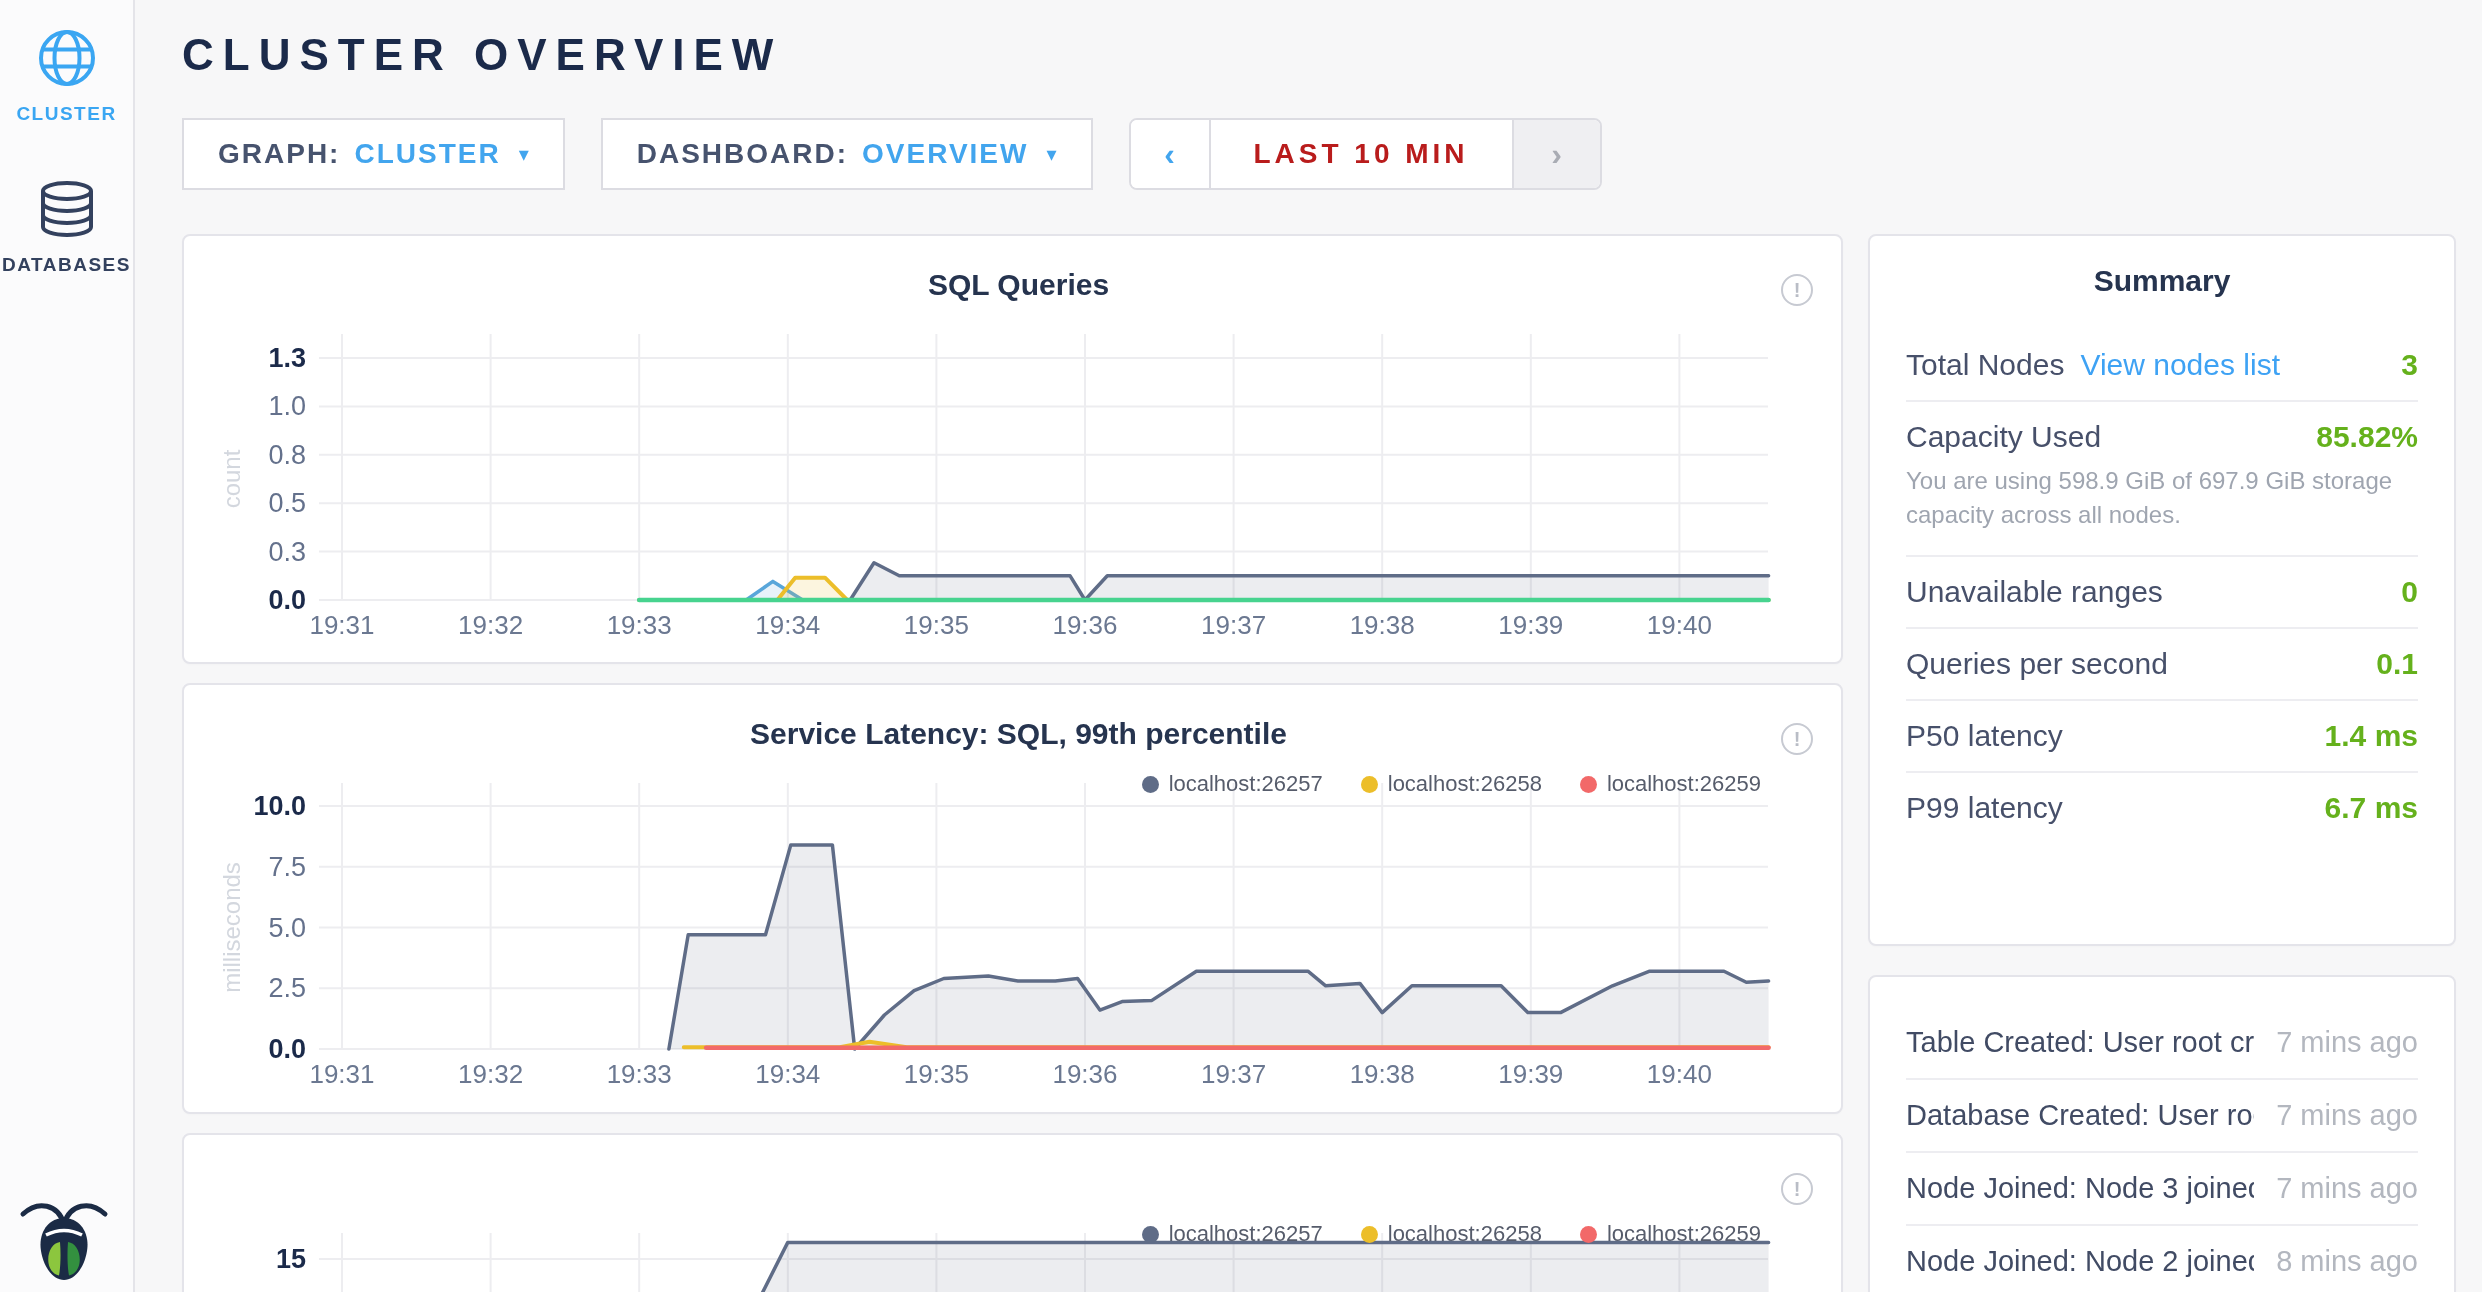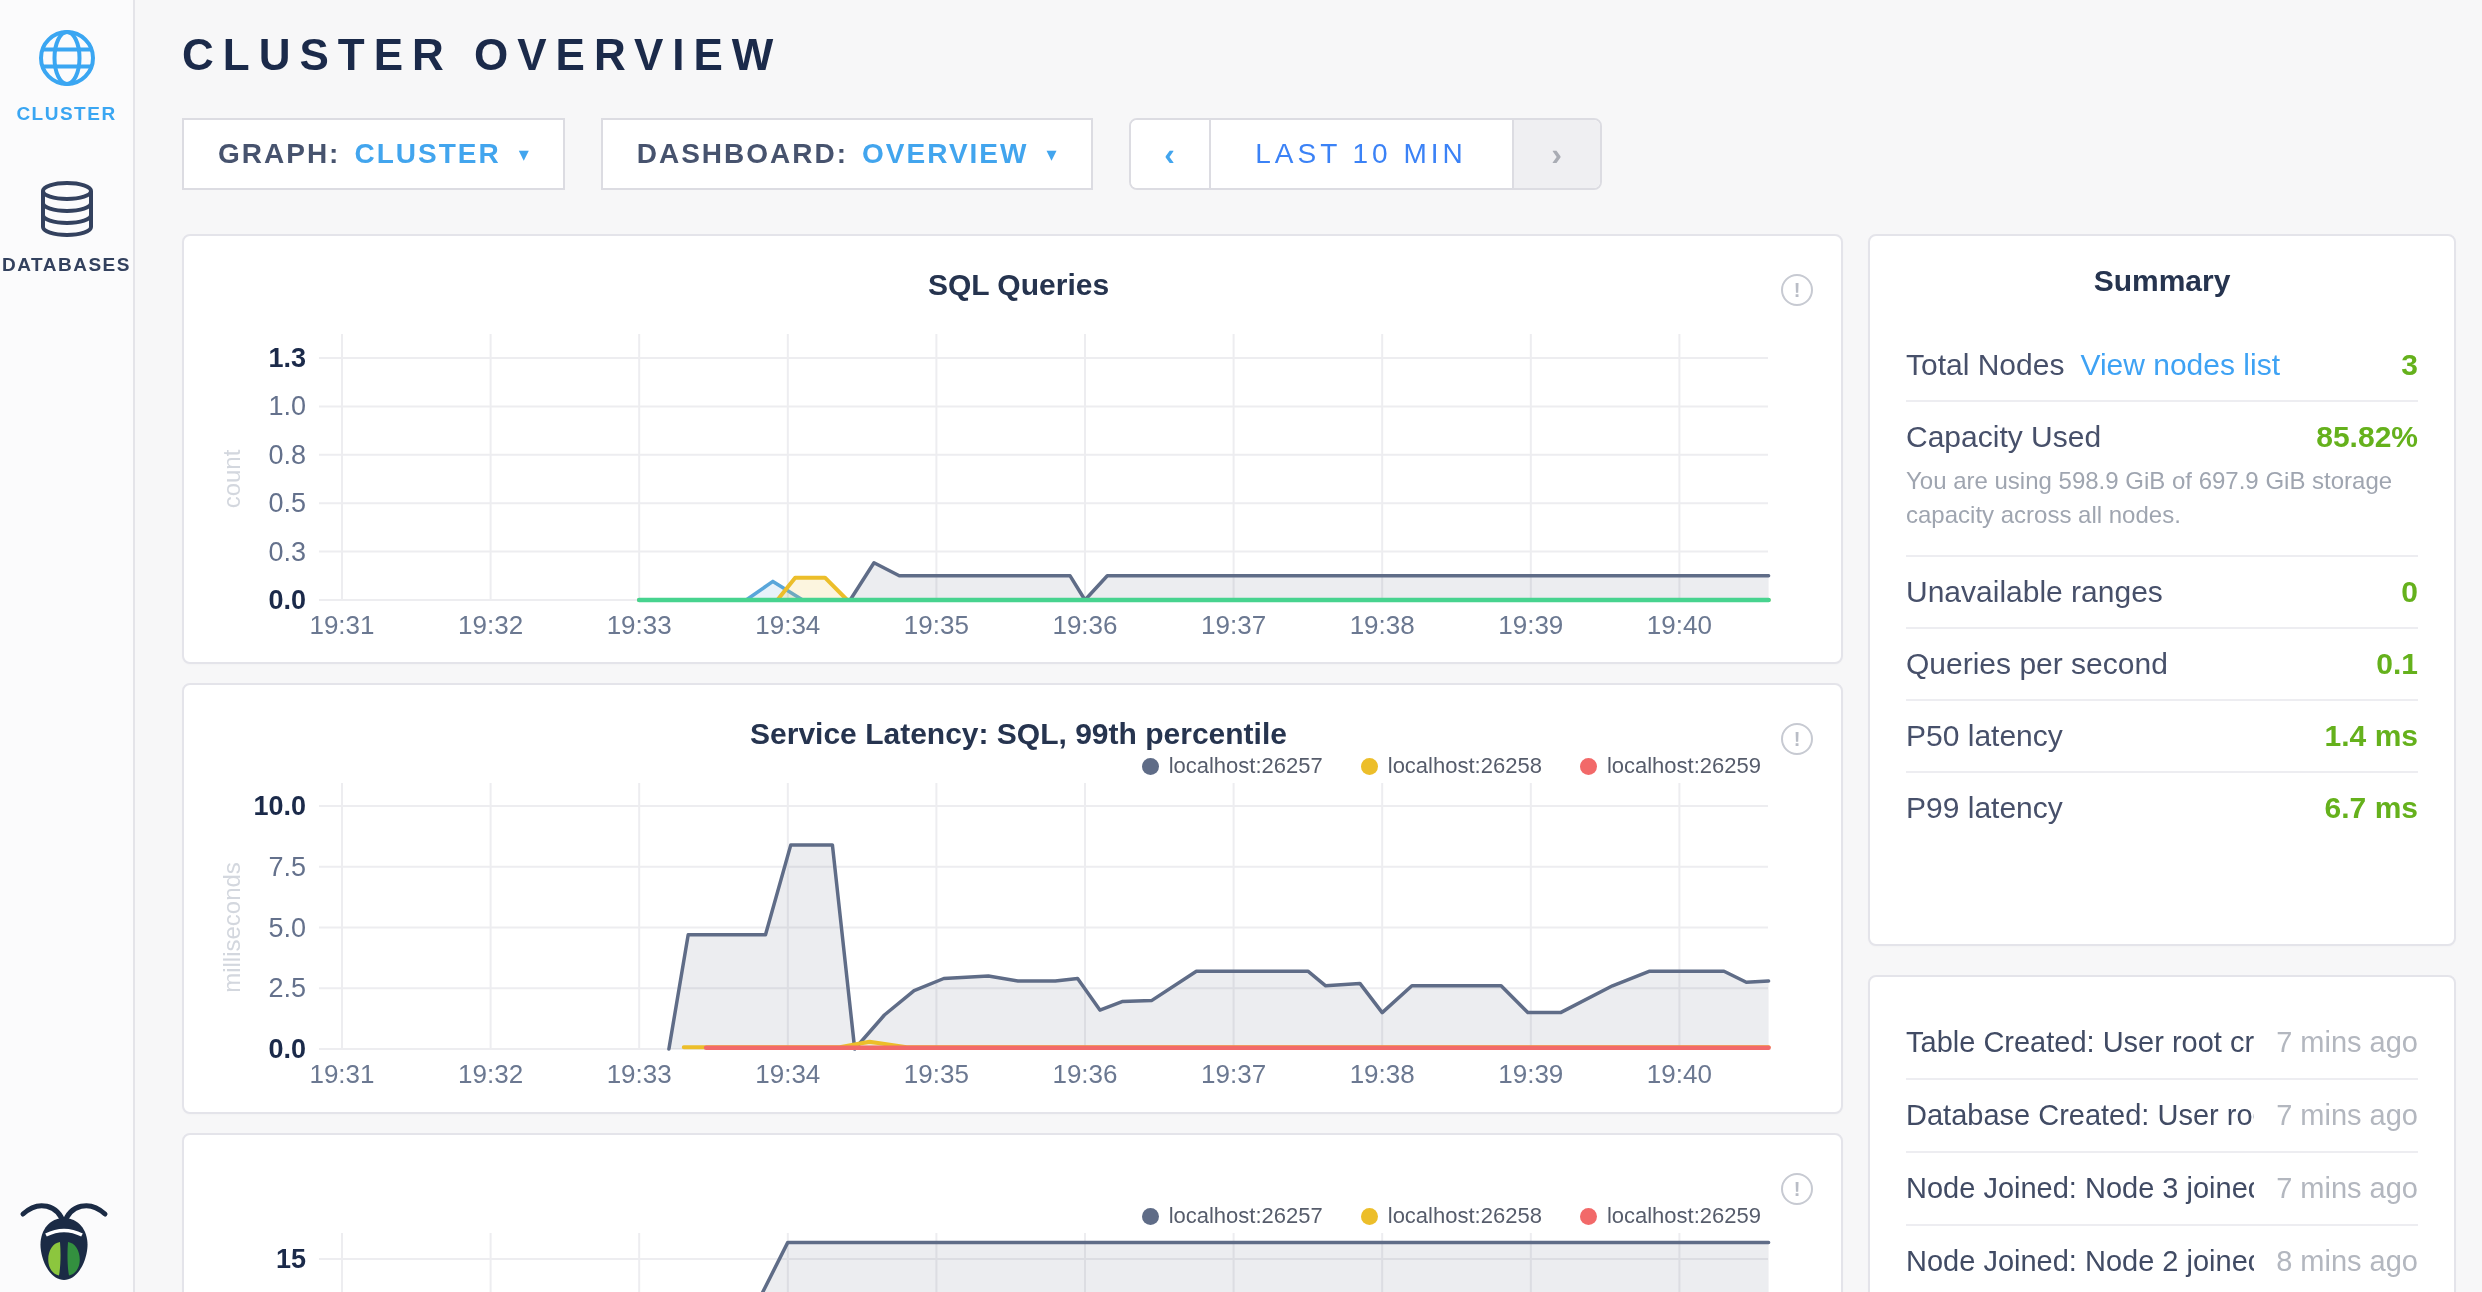--- a/index.html
+++ b/index.html
@@ -25,41 +25,41 @@
   .dropdown { display: flex; align-items: center; height: 72px; background: #fff;
               border: 2px solid #dcdce2; border-radius: 0; padding: 0 34px; cursor: pointer; }
   .dd-label { font-size: 28px; font-weight: 600; letter-spacing: 2px; color: #47536e; }
   .dd-value { font-size: 28px; font-weight: bold; letter-spacing: 2px; color: #42a5ee; margin-left: 14px; }
   .caret { font-size: 20px; color: #42a5ee; margin-left: 18px; }
 
   .timenav { display: flex; height: 72px; border: 2px solid #dcdce2; border-radius: 8px;
              overflow: hidden; background: #fff; }
   .tn-btn { display: flex; align-items: center; justify-content: center; cursor: pointer; background: #fff; }
   .tn-prev { width: 80px; border-right: 2px solid #dcdce2; color: #42a5ee; font-size: 32px; font-weight: bold; }
-  .tn-range { width: 301px; color: #3b82f6; font-size: 28px; font-weight: normal; letter-spacing: 4px; }
+  .tn-range { width: 301px; color: #b91c1c; font-size: 28px; font-weight: bold; letter-spacing: 4px; }
   .tn-next { width: 88px; border-left: 2px solid #dcdce2; background: #efeff2; color: #a9acb4;
              font-size: 32px; font-weight: bold; }
 
   .content { display: flex; margin-top: 44px; gap: 25px; }
   .charts-col { width: 1661px; display: flex; flex-direction: column; gap: 19px; }
   .right-col { width: 588px; display: flex; flex-direction: column; gap: 29px; }
 
   .panel { background: #fff; border: 2px solid #e4e4ea; border-radius: 8px; position: relative;
            box-shadow: 0 1px 2px rgba(0,0,0,0.02); }
   .chart-panel-0 { height: 430px; }
   .chart-panel-1 { height: 431px; }
   .chart-panel-2 { height: 560px; }
   .chart-title { position: absolute; top: 32px; left: 12px; right: 0; text-align: center;
                  font-size: 30px; font-weight: bold; color: #26344f; }
   .info-icon { position: absolute; top: 38px; right: 28px; width: 32px; height: 32px;
                border: 2px solid #c7cad2; border-radius: 50%; color: #b9bdc6;
                font-size: 20px; font-weight: bold; display: flex; align-items: center;
                justify-content: center; cursor: pointer; }
   .chart-svg-host { position: absolute; top: 0; left: 0; }
-  .legend { position: absolute; top: 68px; right: 80px; display: flex; gap: 38px; align-items: center; }
+  .legend { position: absolute; top: 86px; right: 80px; display: flex; gap: 38px; align-items: center; }
   .legend-item { display: flex; align-items: center; gap: 10px; font-size: 22px; color: #565c6b; cursor: pointer; }
   .legend-dot { width: 17px; height: 17px; border-radius: 50%; display: inline-block; }
   svg text { font-family: "Liberation Sans", sans-serif; }
 
   
   .side-panel { padding: 0 36px; }
   .sp-title { text-align: center; font-size: 30px; font-weight: bold; color: #26344f; margin-top: 28px; }
   .summary-panel { height: 712px; }
   .events-panel { height: 640px; }
   .srow { display: flex; align-items: center; justify-content: space-between;

